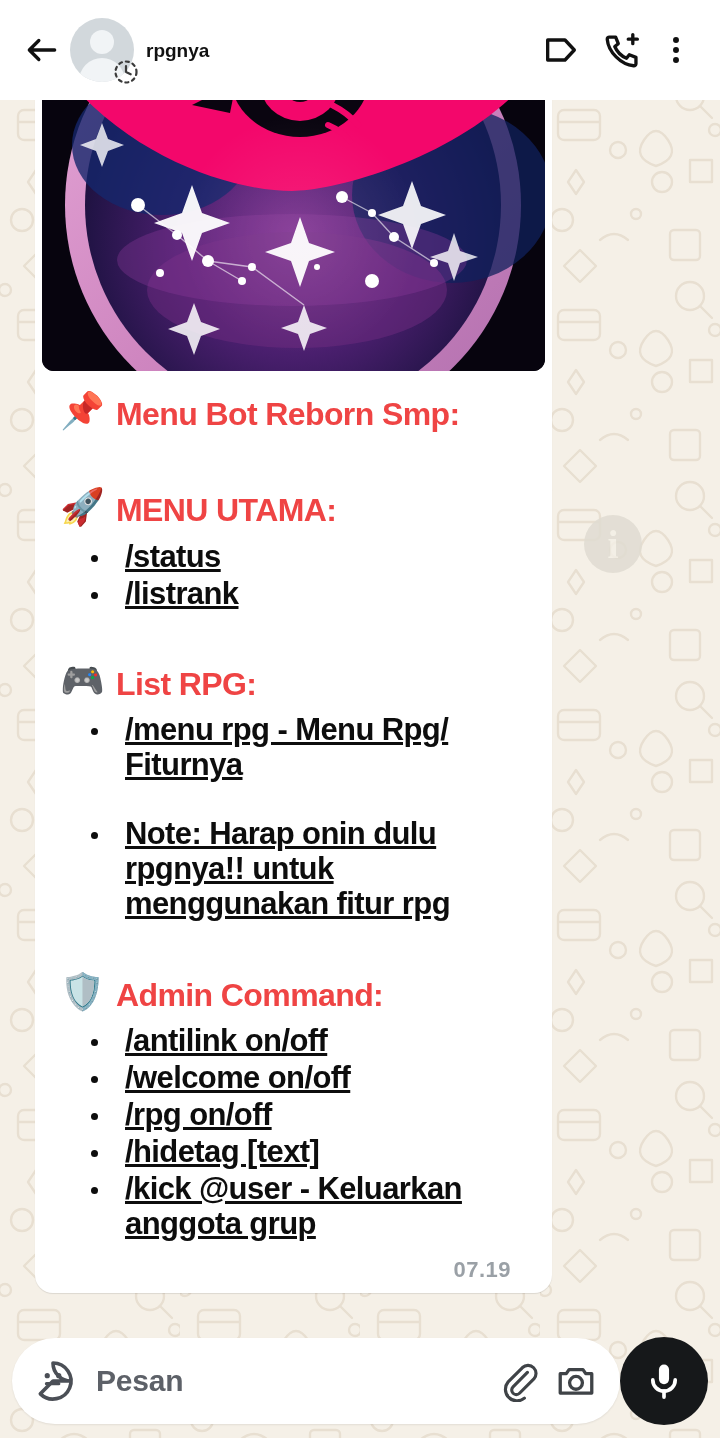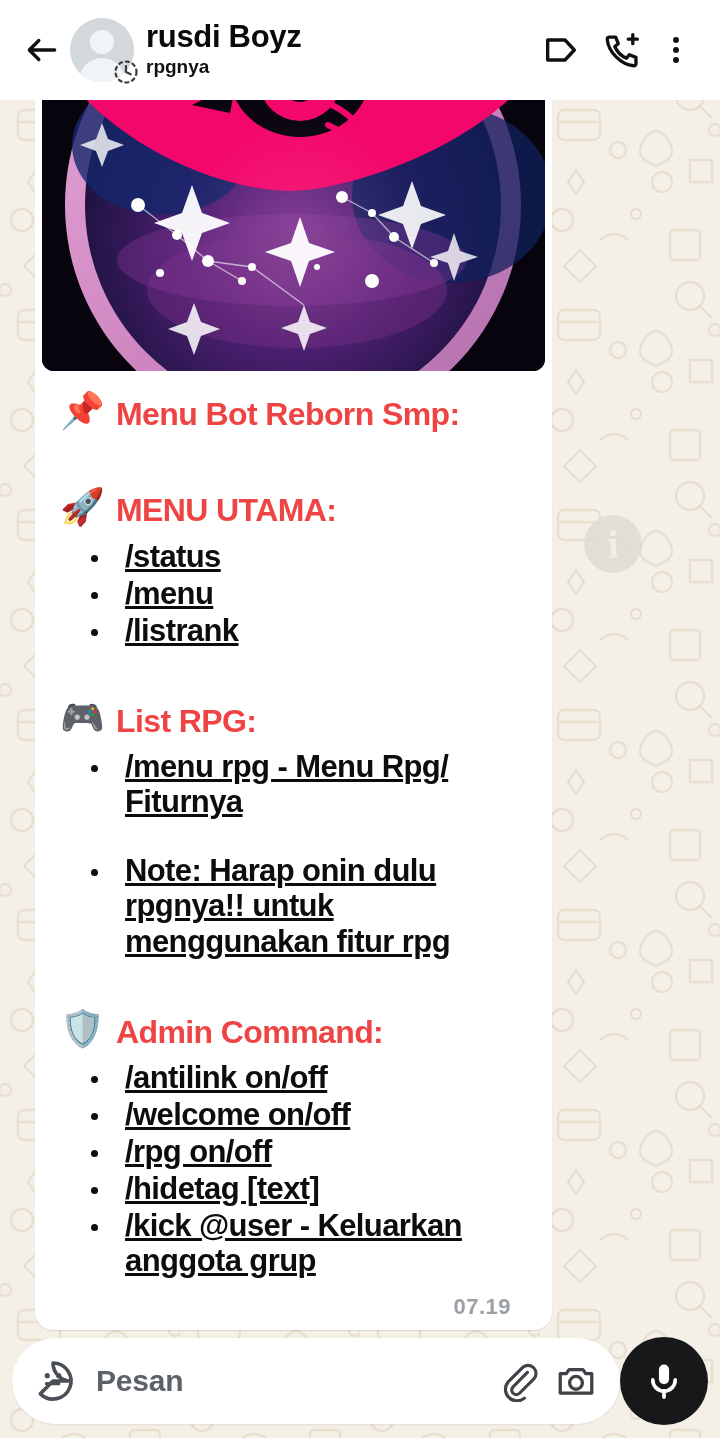--- a/index.html
+++ b/index.html
@@ -242,21 +242,20 @@
         <div class="head"></div>
         <div class="body"></div>
       </div>
       <svg class="timer-badge" viewBox="0 0 24 24">
         <circle cx="12" cy="12" r="9" fill="none" stroke="#3b3b3b" stroke-width="1.9" stroke-linecap="round" stroke-dasharray="2.6 3.4"></circle>
         <path d="M12 12 L12 7 M12 12 L16 14" fill="none" stroke="#3b3b3b" stroke-width="1.9" stroke-linecap="round"></path>
       </svg>
     </div>
 
     <div class="title-block">
-      <div class="chat-title">rusdi Boyz</div>
       <div class="chat-status">rpgnya</div>
     </div>
 
     <div class="header-actions">
       <div class="hdr-icon">
         <svg width="40" height="40" viewBox="0 0 24 24">
           <path d="M4 6 h10.4 L20 12 l-5.6 6 H4 z" fill="none" stroke="#111" stroke-width="2" stroke-linejoin="round"></path>
         </svg>
       </div>
       <div class="hdr-icon">
@@ -354,21 +353,20 @@
           <span class="htxt">Menu Bot Reborn Smp:</span>
         </div>
 
         <div>
           <div class="hsec">
             <span class="emo">🚀</span>
             <span class="htxt">MENU UTAMA:</span>
           </div>
           <ul class="cmds">
             <li>/status</li>
-            <li>/menu</li>
             <li>/listrank</li>
           </ul>
         </div>
 
         <div class="sec-gap">
           <div class="hsec">
             <span class="emo">🎮</span>
             <span class="htxt">List RPG:</span>
           </div>
           <ul class="cmds spaced">

